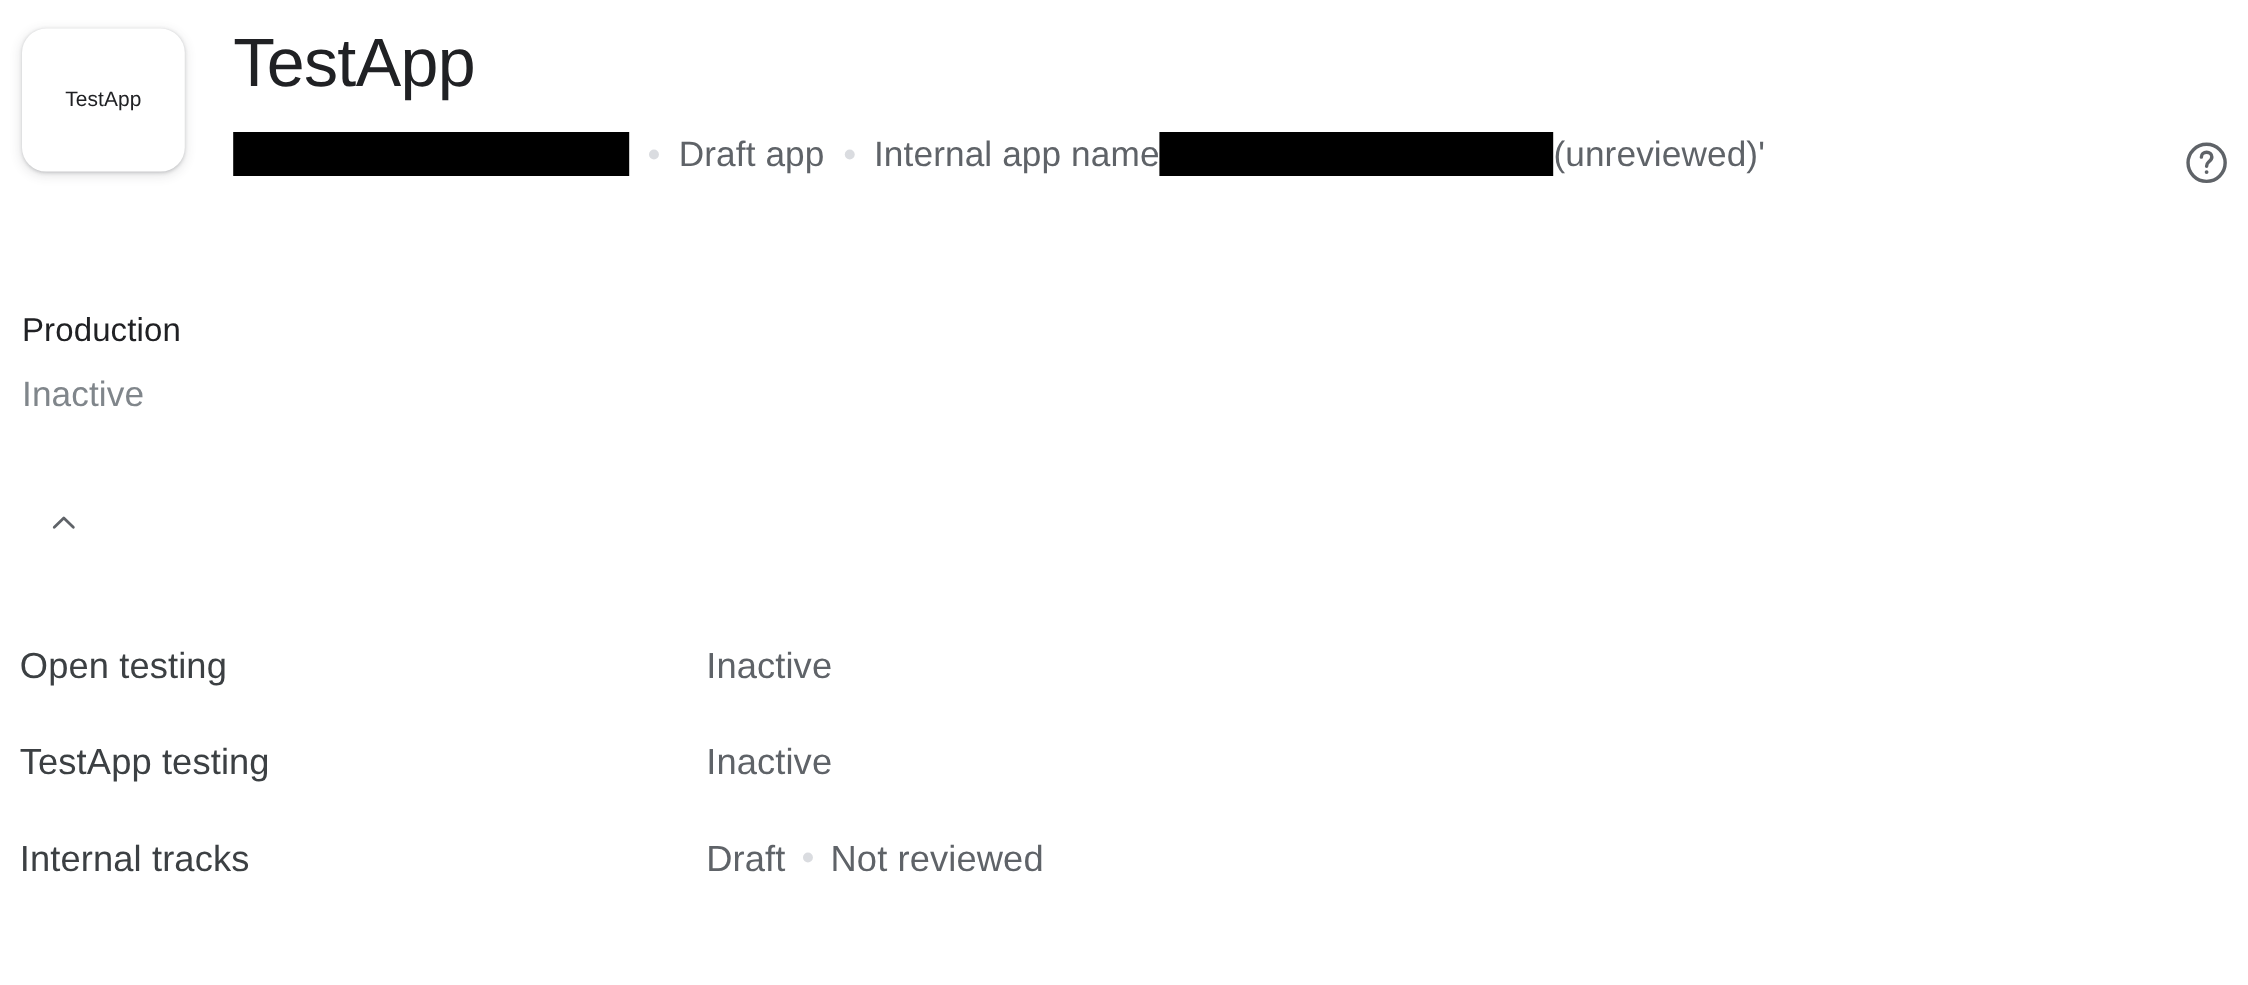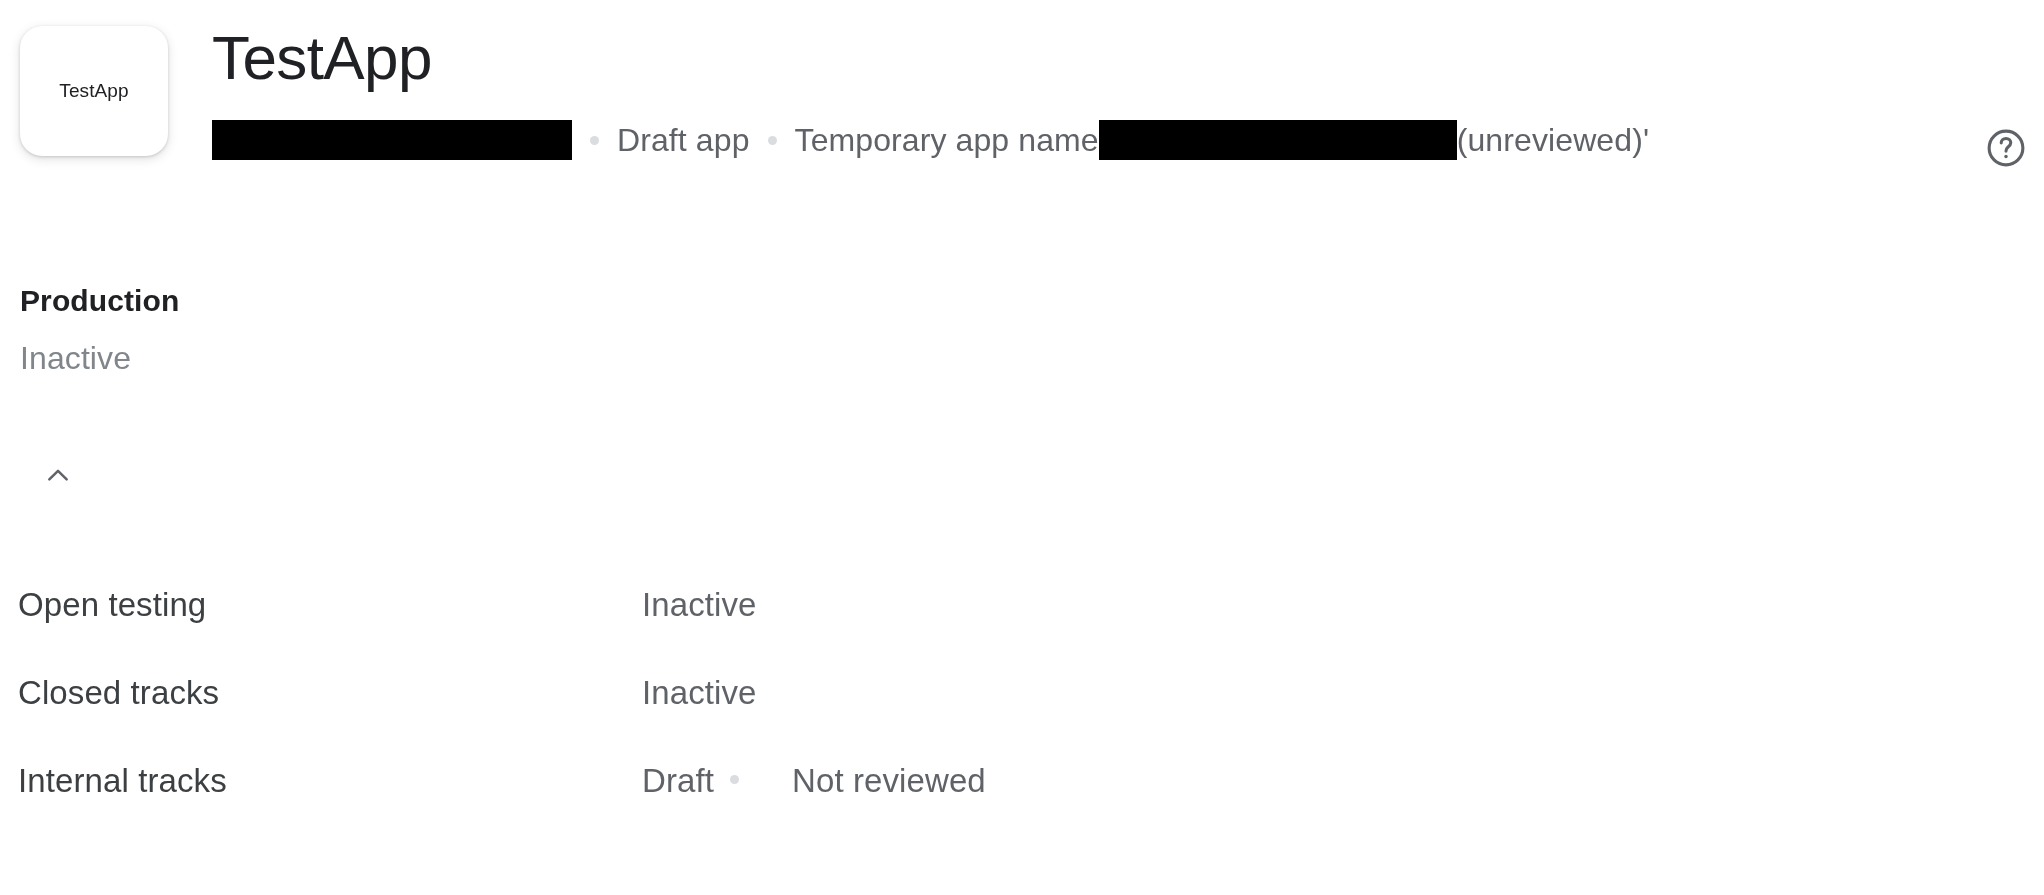--- a/index.html
+++ b/index.html
@@ -106,21 +106,21 @@
   .help-icon svg { display: block; }
 
   
   .production-block {
     position: absolute;
     left: 20px;
     top: 286px;
   }
   .section-heading {
     font-size: 30px;
-    font-weight: 700;
+    font-weight: 400;
     color: #202124;
     letter-spacing: 0.1px;
     line-height: 1;
     text-align: right;
   }
   .section-status {
     margin-top: 26px;
     font-size: 32px;
     color: #80868b;
     line-height: 1;
@@ -179,21 +179,20 @@
     color: #5f6368;
     letter-spacing: 0.1px;
   }
   .track-status .sep-dot {
     margin: 0 16px;
     position: relative;
     top: -8px;
   }
   .track-status-secondary {
     color: #5f6368;
-    margin-left: 37px;
   }
 </style>
 </head>
 <body>
 
 <div class="app-header">
 
   <div class="app-icon">
     <span class="app-icon-label">TestApp</span>
   </div>
@@ -212,21 +211,21 @@
                    C26,38 8,37 8,32 C8,28 10,27 14,26 Z" fill="#000000"></path>
         </svg>
       </span>
 
       <span class="sep-dot"></span>
 
       <span class="subtitle-seg">Draft app</span>
 
       <span class="sep-dot"></span>
 
-      <span class="subtitle-seg">Temporary app name</span>
+      <span class="subtitle-seg">Internal app name</span>
 
       <span class="redaction">
         <svg width="358" height="40" viewBox="0 0 358 40">
           <path d="M12,22 C50,12 90,14 140,13 C190,12 250,9 300,9
                    C326,9 344,10 350,13 C356,16 356,24 350,27
                    C342,31 320,32 296,32
                    C240,34 180,36 120,36 C80,36 40,36 18,34
                    C8,33 4,29 6,26 C8,23 9,23 12,22 Z" fill="#000000"></path>
         </svg>
       </span>
@@ -261,21 +260,21 @@
 <div class="tracks-list">
 
   <div class="track-row">
     <div class="track-name">Open testing</div>
     <div class="track-status">
       <span>Inactive</span>
     </div>
   </div>
 
   <div class="track-row">
-    <div class="track-name">Closed tracks</div>
+    <div class="track-name">TestApp testing</div>
     <div class="track-status">
       <span>Inactive</span>
     </div>
   </div>
 
   <div class="track-row">
     <div class="track-name">Internal tracks</div>
     <div class="track-status">
       <span>Draft</span>
       <span class="sep-dot"></span>

